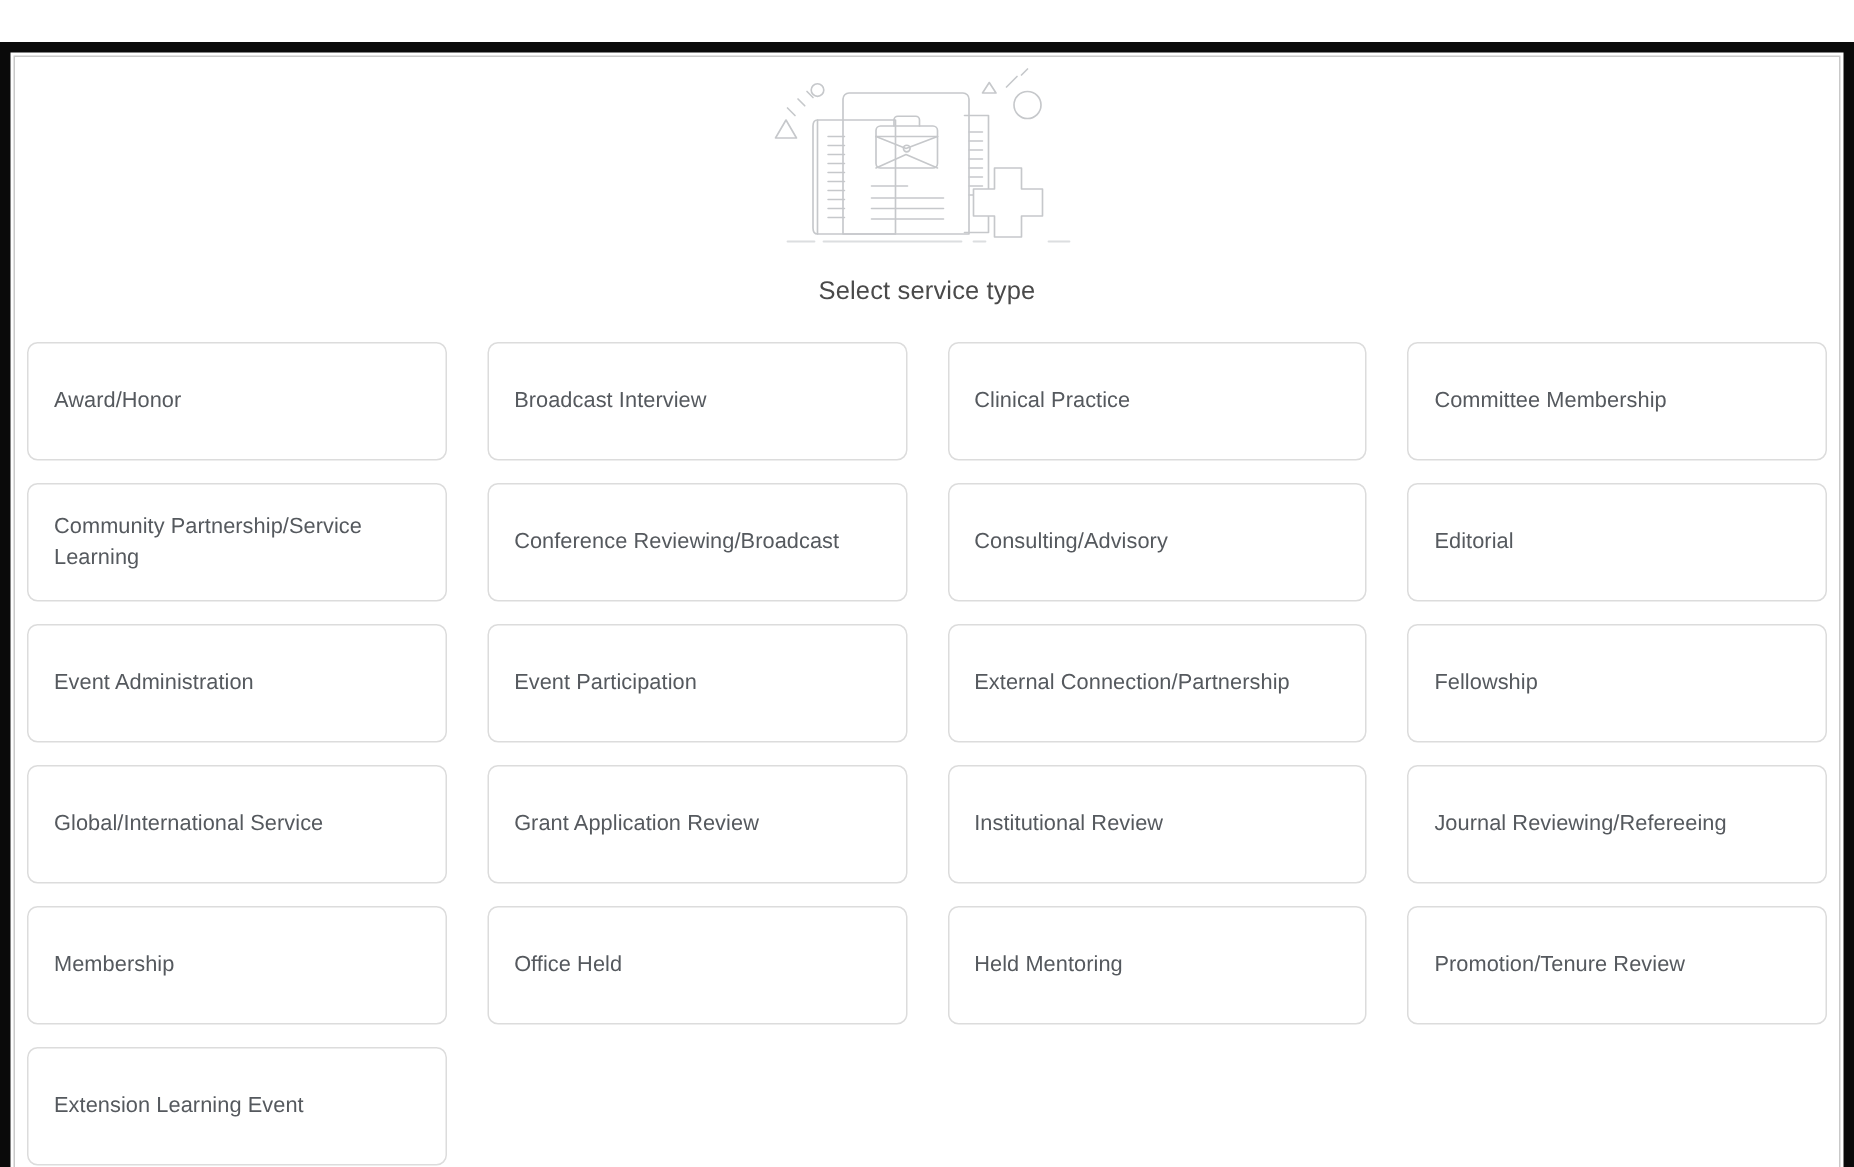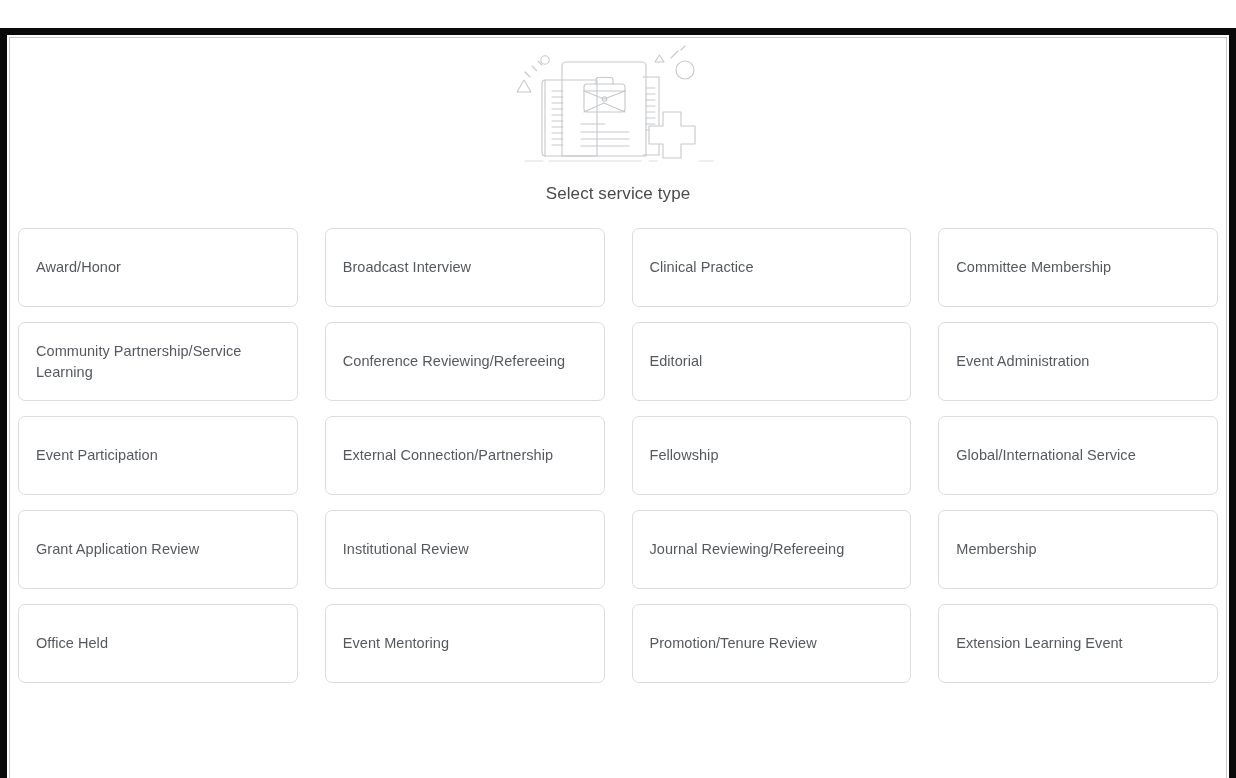--- a/index.html
+++ b/index.html
@@ -172,21 +172,24 @@
           <span class="card-label">Clinical Practice</span>
         </div>
       <div class="card">
           <span class="card-label">Committee Membership</span>
         </div>
 
       <div class="card">
           <span class="card-label">Community Partnership/Service Learning</span>
         </div>
       <div class="card">
-          <span class="card-label">Conference Reviewing/Refereeing</span>
+          <span class="card-label">Conference Reviewing/Broadcast</span>
+        </div>
+      <div class="card">
+          <span class="card-label">Consulting/Advisory</span>
         </div>
       <div class="card">
           <span class="card-label">Editorial</span>
         </div>
 
       <div class="card">
           <span class="card-label">Event Administration</span>
         </div>
       <div class="card">
           <span class="card-label">Event Participation</span>
@@ -211,21 +214,21 @@
           <span class="card-label">Journal Reviewing/Refereeing</span>
         </div>
 
       <div class="card">
           <span class="card-label">Membership</span>
         </div>
       <div class="card">
           <span class="card-label">Office Held</span>
         </div>
       <div class="card">
-          <span class="card-label">Event Mentoring</span>
+          <span class="card-label">Held Mentoring</span>
         </div>
       <div class="card">
           <span class="card-label">Promotion/Tenure Review</span>
         </div>
 
       <div class="card">
           <span class="card-label">Extension Learning Event</span>
         </div>
     </div>
 

